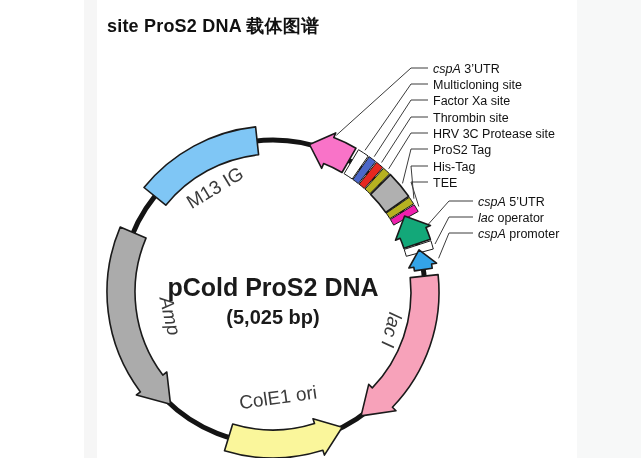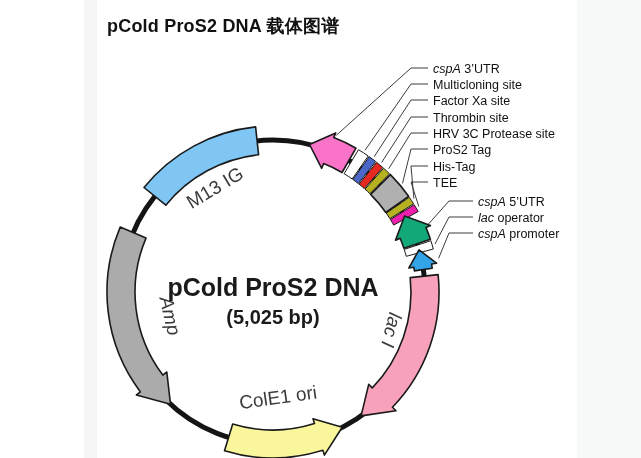--- a/index.html
+++ b/index.html
@@ -13,21 +13,21 @@
     position:absolute;left:107px;top:14px;
     font-size:18px;font-weight:700;color:#111;
     letter-spacing:0.2px;white-space:nowrap;
   }
   svg text{user-select:none;}
 </style>
 </head>
 <body>
 
 <div id="stage">
-  <div class="page-title">pCold ProS2 DNA 载体图谱</div>
+  <div class="page-title">site ProS2 DNA 载体图谱</div>
   <svg id="map-svg" width="641" height="458" viewBox="0 0 641 458" xmlns="http://www.w3.org/2000/svg">
     <rect x="0" y="0" width="641" height="458" fill="#ffffff"></rect>
     <rect id="left-strip" x="84" y="0" width="13" height="458" fill="#f6f6f6"></rect>
     <rect id="right-panel" x="577" y="0" width="64" height="458" fill="#f7f8f8"></rect>
     <g id="leaders">
         <path d="M 336.3 135.3 L 411 68 L 428 68" fill="none" stroke="#3c3c3c" stroke-width="1"></path>
         <path d="M 365.0 150.3 L 411 84 L 428 84" fill="none" stroke="#3c3c3c" stroke-width="1"></path>
         <path d="M 374.2 156.7 L 411 100 L 428 100" fill="none" stroke="#3c3c3c" stroke-width="1"></path>
         <path d="M 381.6 162.5 L 411 117 L 428 117" fill="none" stroke="#3c3c3c" stroke-width="1"></path>
         <path d="M 388.7 168.8 L 411 133 L 428 133" fill="none" stroke="#3c3c3c" stroke-width="1"></path>

